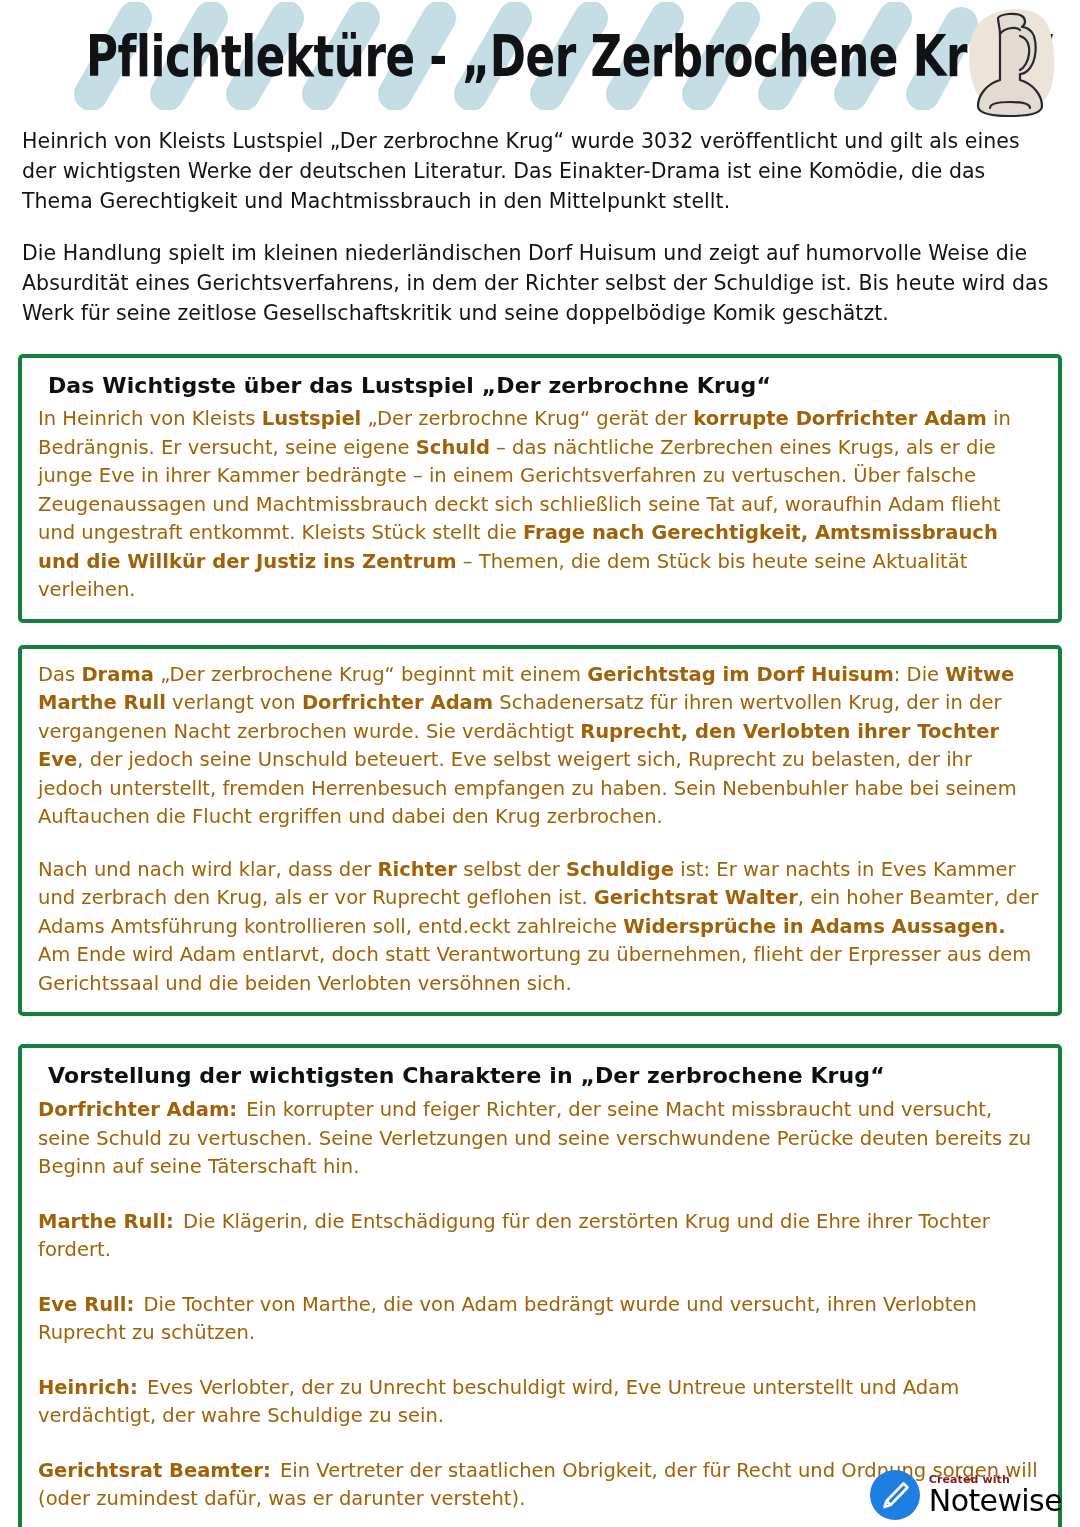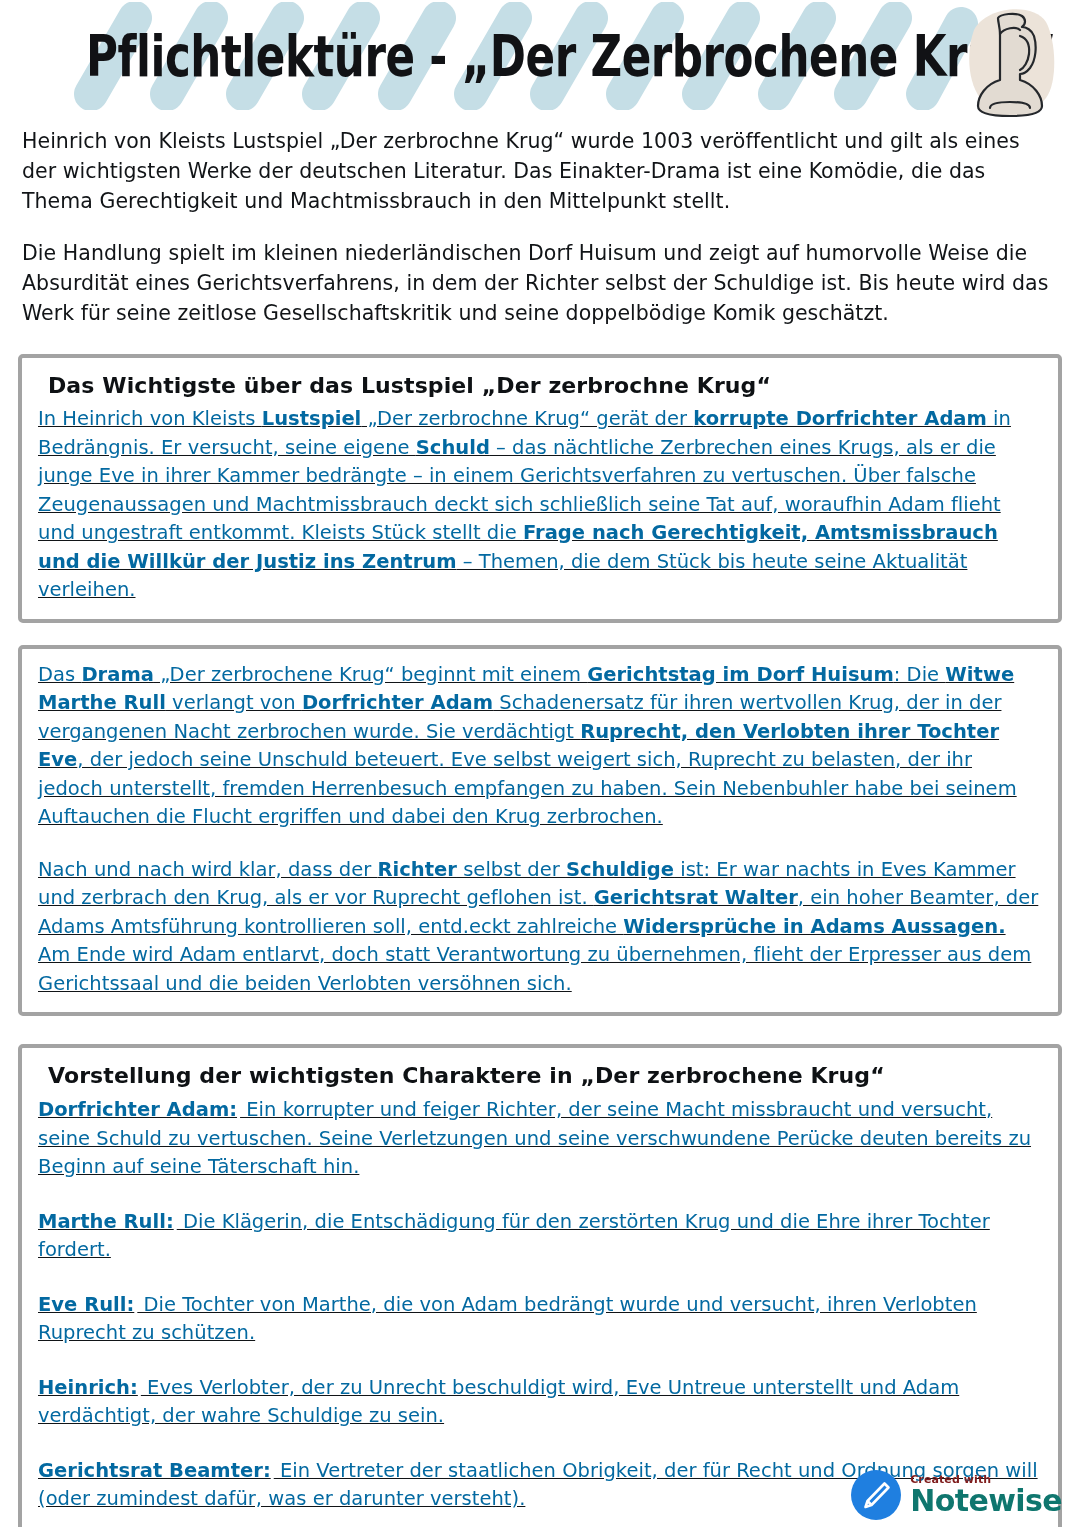--- a/index.html
+++ b/index.html
@@ -67,27 +67,26 @@
     margin: 0 0 22px 0;
     font-size: 20.5px;
     line-height: 30px;
     color: #111417;
     letter-spacing: 0.05px;
   }
   .intro p:last-child { margin-bottom: 0; }
 
   
   .section-box {
-    border: 4px solid #a3a3a3;
+    border: 4px solid #15803d;
     border-radius: 5px;
     background: #ffffff;
     padding: 12px 16px 14px 16px;
     box-sizing: border-box;
     margin-bottom: 22px;
-    text-decoration: underline;
   }
 
   .sec-heading {
     display: inline-block;
     position: relative;
     font-size: 22px;
     font-weight: bold;
     line-height: 28px;
     color: #0e1114;
     padding: 2px 16px 3px 10px;
@@ -101,21 +100,21 @@
     right: 0; bottom: 1px;
     background: #d4e3e8;
     border-radius: 16px;
     z-index: -1;
   }
 
   .sec-box-inner p {
     margin: 0 0 0 0;
     font-size: 19.5px;
     line-height: 28.5px;
-    color: #0369a1;
+    color: #a16207;
     letter-spacing: 0.02px;
   }
   .sec-box-inner p + p { margin-top: 24px; }
   .sec-box-inner b, .sec-box-inner strong { font-weight: bold; }
 
   
   .char-entry {
     margin: 0;
     font-size: 19.5px;
     line-height: 28.5px;
@@ -161,22 +160,22 @@
   }
   .logo-created {
     font-size: 11px;
     font-weight: bold;
     color: #7f1d1d;
     letter-spacing: 0.1px;
     margin-bottom: 1px;
   }
   .logo-name {
     font-size: 30px;
-    font-weight: bold;
-    color: #0f766e;
+    font-weight: normal;
+    color: #000000;
     letter-spacing: -0.6px;
     line-height: 30px;
   }
 </style>
 </head>
 <body>
 
 <div class="page">
 
   <div class="header">
@@ -209,21 +208,21 @@
                  C26,116 18,112 18,106 C18,96 26,84 40,80 L40,34
                  C40,28 38,22 38,18 Z" fill="#e2dbd2" stroke="#25282c" stroke-width="2.2" stroke-linejoin="round"></path>
         <path d="M40,34 C44,28 56,26 60,30" fill="none" stroke="#25282c" stroke-width="2.2" stroke-linecap="round"></path>
         <path d="M60,36 C66,38 70,44 69,54 C68,62 64,68 60,70" fill="none" stroke="#25282c" stroke-width="2.2" stroke-linecap="round"></path>
         <path d="M30,108 C30,104 38,102 50,102 C62,102 70,104 70,108" fill="none" stroke="#25282c" stroke-width="2.2" stroke-linecap="round"></path>
       </svg>
     </div>
   </div>
 
   <div class="intro">
-    <p>Heinrich von Kleists Lustspiel „Der zerbrochne Krug“ wurde 1003 veröffentlicht und gilt als eines der wichtigsten Werke der deutschen Literatur. Das Einakter-Drama ist eine Komödie, die das Thema Gerechtigkeit und Machtmissbrauch in den Mittelpunkt stellt.</p>
+    <p>Heinrich von Kleists Lustspiel „Der zerbrochne Krug“ wurde 3032 veröffentlicht und gilt als eines der wichtigsten Werke der deutschen Literatur. Das Einakter-Drama ist eine Komödie, die das Thema Gerechtigkeit und Machtmissbrauch in den Mittelpunkt stellt.</p>
     <p>Die Handlung spielt im kleinen niederländischen Dorf Huisum und zeigt auf humorvolle Weise die Absurdität eines Gerichtsverfahrens, in dem der Richter selbst der Schuldige ist. Bis heute wird das Werk für seine zeitlose Gesellschaftskritik und seine doppelbödige Komik geschätzt.</p>
   </div>
 
   <div class="section-box" style="margin-top:26px;">
     <div class="sec-heading">Das Wichtigste über das Lustspiel „Der zerbrochne Krug“</div>
     <div class="sec-box-inner">
         <p><span>In Heinrich von Kleists </span><b>Lustspiel</b><span> „Der zerbrochne Krug“ gerät der </span><b>korrupte Dorfrichter Adam</b><span> in Bedrängnis. Er versucht, seine eigene </span><b>Schuld</b><span> – das nächtliche Zerbrechen eines Krugs, als er die junge Eve in ihrer Kammer bedrängte – in einem Gerichtsverfahren zu vertuschen. Über falsche Zeugenaussagen und Machtmissbrauch deckt sich schließlich seine Tat auf, woraufhin Adam flieht und ungestraft entkommt. Kleists Stück stellt die </span><b>Frage nach Gerechtigkeit, Amtsmissbrauch und die Willkür der Justiz ins Zentrum</b><span> – Themen, die dem Stück bis heute seine Aktualität verleihen.</span></p>
       </div>
   </div>
 

